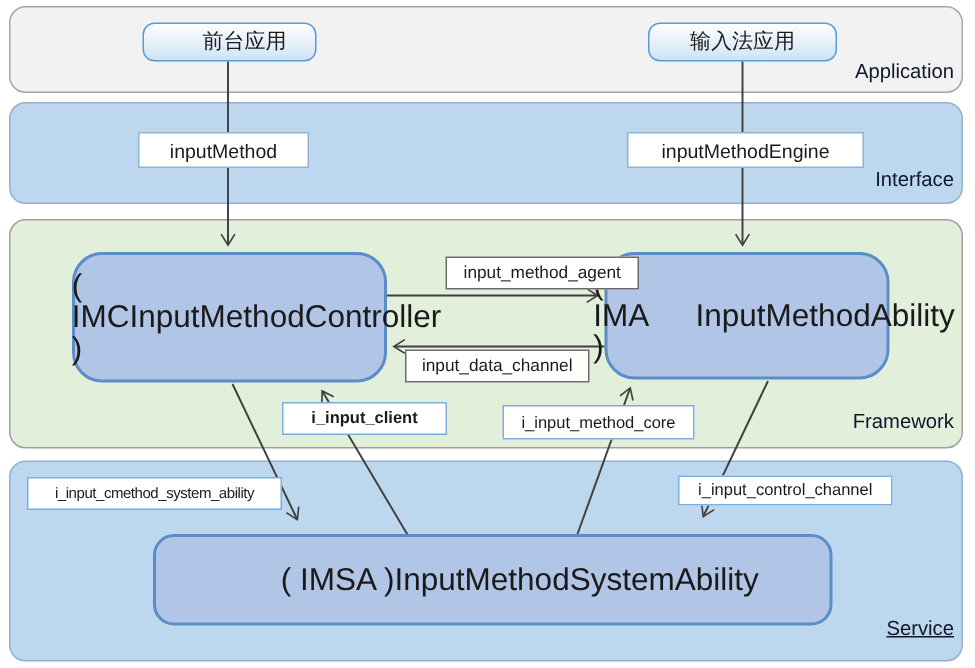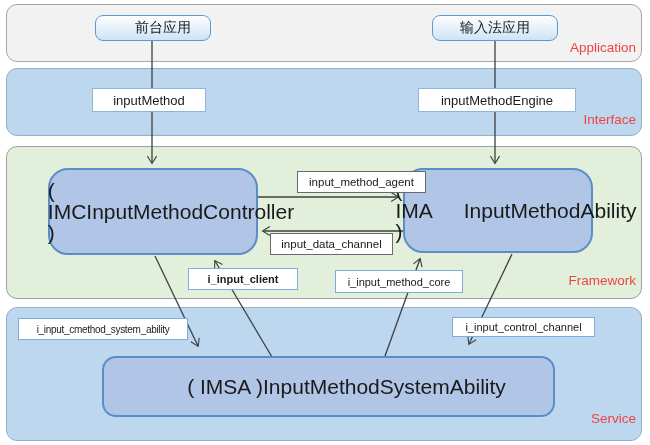--- a/index.html
+++ b/index.html
@@ -5,25 +5,25 @@
   html,body{margin:0;padding:0;background:#ffffff;}
   body{font-family:"Liberation Sans","DejaVu Sans",sans-serif;color:#1a1a1a;}
   #stage{position:relative;width:650px;height:445px;background:#ffffff;overflow:hidden;}
 
   .band{position:absolute;left:6px;width:636px;border-radius:11px;box-sizing:border-box;}
   #band-application{top:4px;height:58px;background:var(--application-band);border:1.5px solid #a6a6a6;}
   #band-interface{top:68px;height:68px;background:var(--interface-band);border:1.5px solid #94b0cc;}
   #band-framework{top:146px;height:153px;background:var(--framework-band);border:1.5px solid #a0a0a0;}
   #band-service{top:307px;height:134px;background:var(--service-band);border:1.5px solid #94b0cc;}
 
-  .band-label{position:absolute;right:14px;font-size:13.5px;color:#ef4444;text-align:center;}
+  .band-label{position:absolute;right:14px;font-size:13.5px;color:#0f172a;text-align:center;}
   #lbl-application{top:40px;}
   #lbl-interface{top:112px;}
   #lbl-framework{top:273px;}
-  #lbl-service{top:411px;}
+  #lbl-service{top:411px;text-decoration:underline;}
 
   svg.wires{position:absolute;left:0;top:0;z-index:2;}
 
   .node,.apibox,.lbl,.lbl-dark,.bignode{position:absolute;box-sizing:border-box;display:flex;align-items:center;justify-content:center;background:#ffffff;z-index:3;}
 
   .apphost{background:linear-gradient(#fdfeff,#cfe3f5);border:1.5px solid var(--app-node-border);border-radius:8px;font-size:14px;z-index:3;position:absolute;display:flex;align-items:center;justify-content:center;box-sizing:border-box;}
   #node-foreground-app{left:95px;top:15px;width:116px;height:26px;padding-left:20px;}
   #node-ime-app{left:432px;top:15px;width:126px;height:26px;}
 
   .apibox{border:1px solid #8eb4d8;font-size:13px;}

